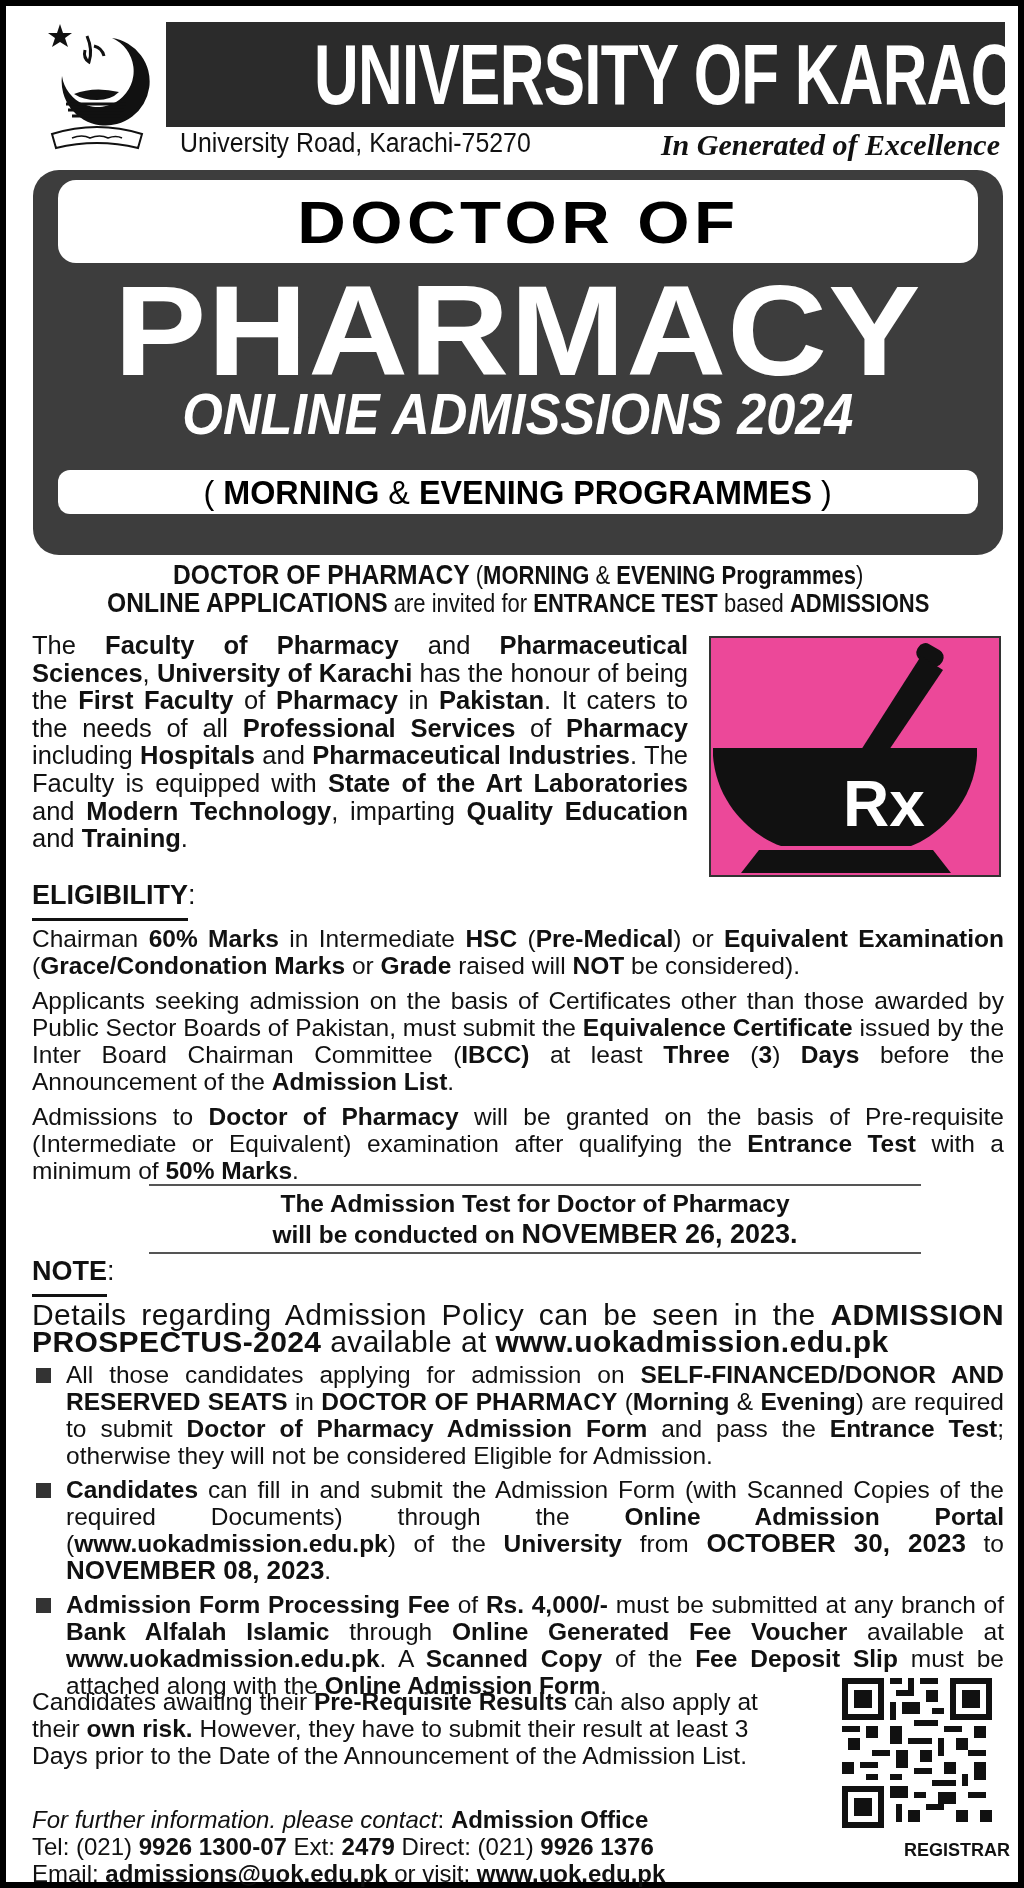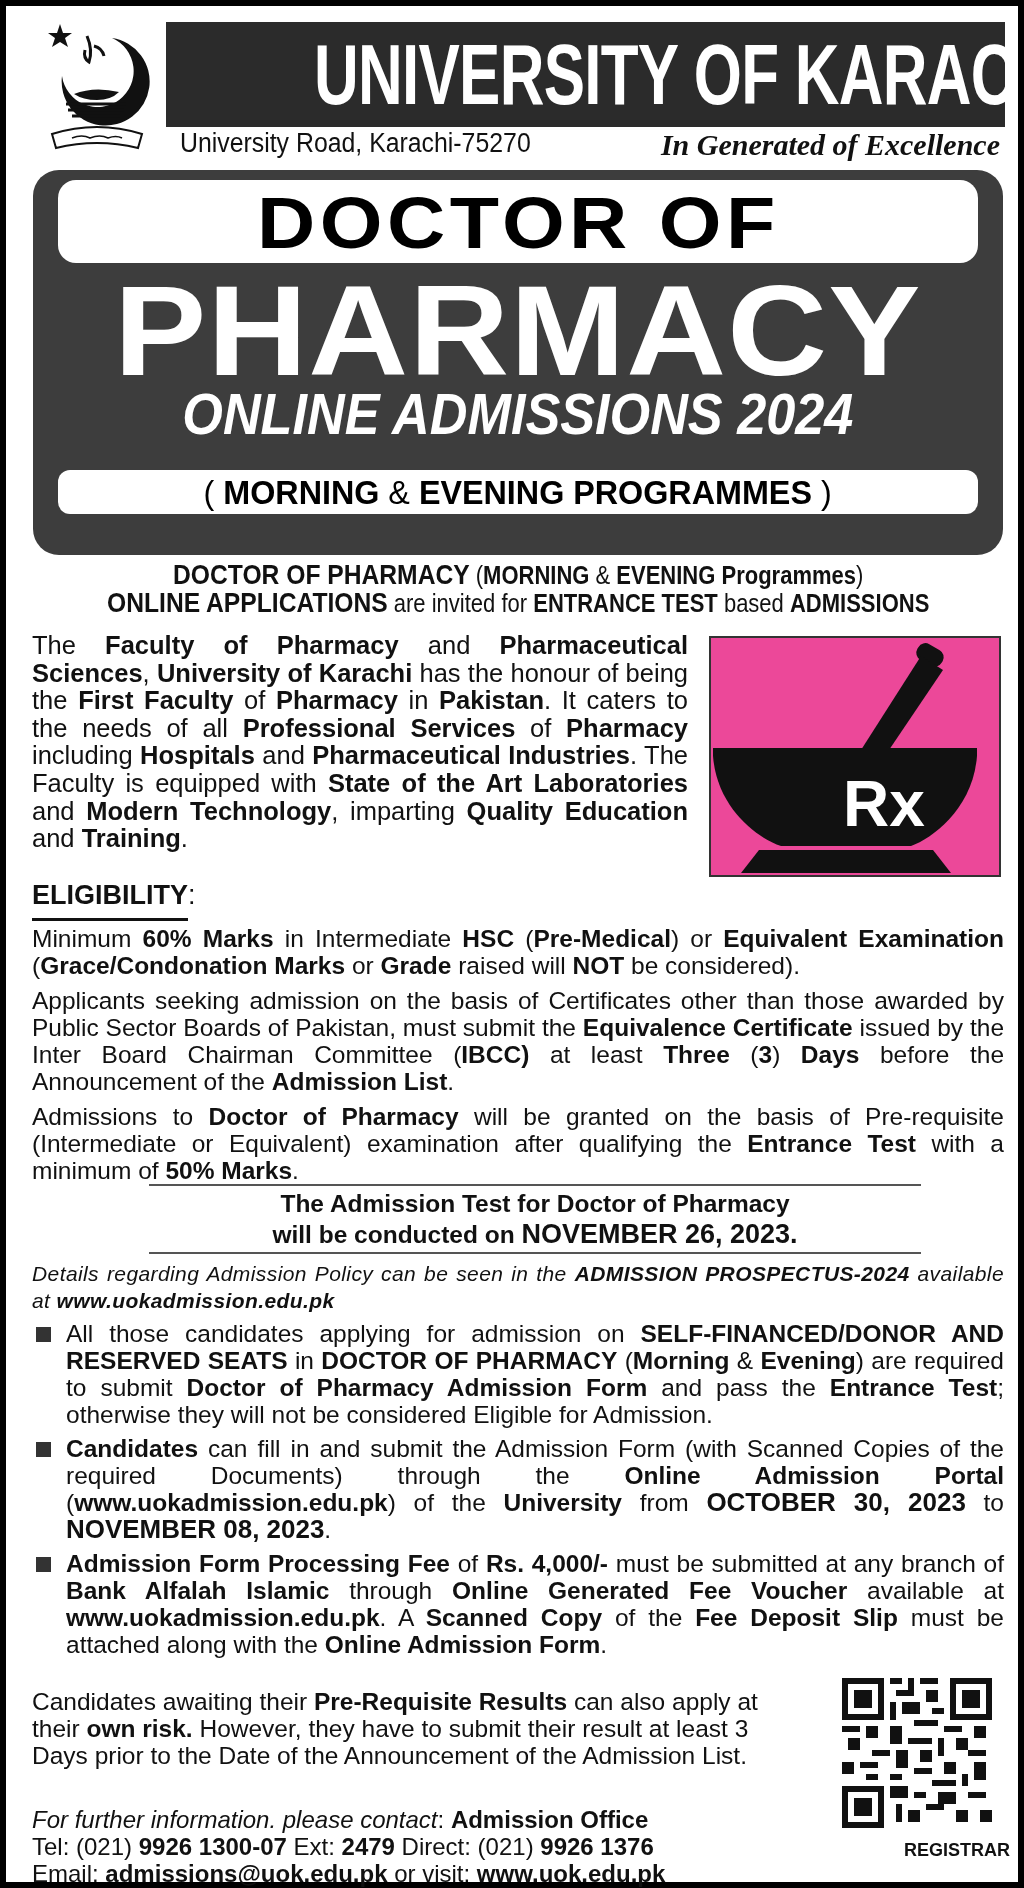--- a/index.html
+++ b/index.html
@@ -14,21 +14,21 @@
                letter-spacing: -1px; white-space: nowrap; overflow: hidden; }
   .title-bar span { display: inline-block; transform: scaleX(0.72); transform-origin: center; }
   .subline { position: absolute; left: 174px; top: 122px; width: 830px; height: 40px; white-space: nowrap; }
   .addr { font-size: 27px; color: #111; display: inline-block; transform: scaleX(0.92); transform-origin: left; }
   .motto { position: absolute; right: 10px; top: 0; font-family: "Liberation Serif", serif; font-style: italic;
            font-weight: bold; font-size: 30px; }
 
   
   .banner { position: absolute; left: 27px; top: 164px; width: 970px; height: 385px; background: #3d3d3d; border-radius: 26px; }
   .doctor-box { position: absolute; left: 25px; top: 10px; width: 920px; height: 83px; background: #fff; border-radius: 18px;
-                text-align: center; font-weight: 900; font-size: 72px; line-height: 86px; color: #000; letter-spacing: 4px; }
+                text-align: center; font-weight: 900; font-size: 60px; line-height: 86px; color: #000; letter-spacing: 4px; }
   .doctor-box span { display: inline-block; transform: scaleX(1.12); }
   .pharmacy { position: absolute; left: 0; top: 96px; width: 970px; text-align: center; color: #fff; font-weight: 900;
               font-size: 128px; line-height: 130px; letter-spacing: 1px; }
   .pharmacy span { display: inline-block; transform: scaleX(1.08); }
   .online { position: absolute; left: 0; top: 212px; width: 970px; text-align: center; color: #fff; font-weight: bold;
             font-style: italic; font-size: 58px; line-height: 64px; }
   .online span { display: inline-block; transform: scaleX(0.9); }
   .prog-box { position: absolute; left: 25px; top: 300px; width: 920px; height: 44px; background: #fff; border-radius: 12px;
               text-align: center; font-size: 34px; line-height: 44px; color: #000; white-space: nowrap; }
   .prog-box b { font-weight: 900; }
@@ -47,21 +47,21 @@
 
   .section-label { font-weight: 900; font-size: 27px; display: inline-block; border-bottom: 3px solid #111; padding-bottom: 8px; line-height: 30px; }
   .elig { position: absolute; left: 26px; top: 874px; width: 972px; }
   .elig p { text-align: justify; margin-top: 4px; font-size: 24.5px; line-height: 27px; }
 
   .test-box { position: absolute; left: 143px; top: 1178px; width: 772px; height: 70px; border-top: 2px solid #555; border-bottom: 2px solid #555;
               text-align: center; font-weight: 900; font-size: 24.5px; line-height: 31px; padding-top: 2px; }
   .test-box .big { font-size: 27px; }
 
   .note { position: absolute; left: 26px; top: 1250px; width: 972px; }
-  .note p { text-align: justify; font-size: 21px; line-height: 27px; font-style: italic; }
+  .note p { text-align: justify; font-size: 30px; line-height: 27px; }
   .bullets { margin-top: 6px; }
   .bullet { position: relative; padding-left: 34px; margin-bottom: 7px; text-align: justify; font-size: 24.5px; line-height: 27px; }
   .bullet .sq { position: absolute; left: 4px; top: 7px; width: 15px; height: 15px; background: #333; }
 
   .await { position: absolute; left: 26px; top: 1682px; width: 762px; font-size: 24.5px; line-height: 27px; }
   .contact { position: absolute; left: 26px; top: 1800px; width: 780px; font-size: 24px; line-height: 27px; }
   .contact i { font-style: italic; }
 
   .qr { position: absolute; left: 836px; top: 1672px; width: 150px; height: 150px; }
   .registrar { position: absolute; left: 818px; top: 1834px; width: 186px; text-align: right; font-weight: bold; font-size: 18px; }
@@ -128,31 +128,34 @@
       <path d="M2 110 H266 V118 C262 170 222 200 200 208 H70 C46 200 6 170 2 118 Z" fill="#111"></path>
       <polygon points="48,212 222,212 240,235 30,235" fill="#111"></polygon>
       <text x="132" y="188" font-family="Liberation Sans, sans-serif" font-weight="bold" font-size="64" fill="#fff">Rx</text>
     </svg>
   </div>
 
   <div class="elig">
     <div>
       <span class="section-label">ELIGIBILITY</span><span style="font-size:27px;">:</span>
     </div>
-    <p><span>Minimum </span><b>60% Marks</b><span> in Intermediate </span><b>HSC</b><span> (</span><b>Pre-Medical</b><span>) or </span><b>Equivalent Examination</b><span> (</span><b>Grace/Condonation Marks</b><span> or </span><b>Grade</b><span> raised will </span><b>NOT</b><span> be considered).</span></p>
+    <p><span>Chairman </span><b>60% Marks</b><span> in Intermediate </span><b>HSC</b><span> (</span><b>Pre-Medical</b><span>) or </span><b>Equivalent Examination</b><span> (</span><b>Grace/Condonation Marks</b><span> or </span><b>Grade</b><span> raised will </span><b>NOT</b><span> be considered).</span></p>
     <p style="margin-top:8px;"><span>Applicants seeking admission on the basis of Certificates other than those awarded by Public Sector Boards of Pakistan, must submit the </span><b>Equivalence Certificate</b><span> issued by the Inter Board Chairman Committee (</span><b>IBCC)</b><span> at least </span><b>Three</b><span> (</span><b>3</b><span>) </span><b>Days</b><span> before the Announcement of the </span><b>Admission List</b><span>.</span></p>
     <p style="margin-top:8px;"><span>Admissions to </span><b>Doctor of Pharmacy</b><span> will be granted on the basis of Pre-requisite (Intermediate or Equivalent) examination after qualifying the </span><b>Entrance Test</b><span> with a minimum of </span><b>50% Marks</b><span>.</span></p>
   </div>
 
   <div class="test-box">
     <div>The Admission Test for Doctor of Pharmacy</div>
     <div><span>will be conducted on </span><span class="big">NOVEMBER 26, 2023.</span></div>
   </div>
 
   <div class="note">
+    <div>
+      <span class="section-label">NOTE</span><span style="font-size:27px;">:</span>
+    </div>
     <p style="margin-top:4px; letter-spacing:0.4px;"><span>Details regarding Admission Policy can be seen in the </span><b>ADMISSION PROSPECTUS-2024</b><span> available at </span><b>www.uokadmission.edu.pk</b></p>
     <div class="bullets">
       <div class="bullet"><span class="sq"></span><span><span>All those candidates applying for admission on </span><b>SELF-FINANCED/DONOR AND RESERVED SEATS</b><span> in </span><b>DOCTOR OF PHARMACY</b><span> (</span><b>Morning</b><span> &amp; </span><b>Evening</b><span>) are required to submit </span><b>Doctor of Pharmacy Admission Form</b><span> and pass the </span><b>Entrance Test</b><span>; otherwise they will not be considered Eligible for Admission.</span></span></div>
       <div class="bullet"><span class="sq"></span><span><b>Candidates</b><span> can fill in and submit the Admission Form (with Scanned Copies of the required Documents) through the </span><b>Online Admission Portal</b><span> (</span><b>www.uokadmission.edu.pk</b><span>) of the </span><b>University</b><span> from </span><b style="font-weight: 900; font-size: 1.06em;">OCTOBER 30, 2023</b><span> to </span><b style="font-weight: 900; font-size: 1.06em;">NOVEMBER 08, 2023</b><span>.</span></span></div>
       <div class="bullet"><span class="sq"></span><span><b>Admission Form Processing Fee</b><span> of </span><b>Rs. 4,000/-</b><span> must be submitted at any branch of </span><b>Bank Alfalah Islamic</b><span> through </span><b>Online Generated Fee Voucher</b><span> available at </span><b>www.uokadmission.edu.pk</b><span>. A </span><b>Scanned Copy</b><span> of the </span><b>Fee Deposit Slip</b><span> must be attached along with the </span><b>Online Admission Form</b><span>.</span></span></div>
     </div>
   </div>
 
   <div class="await"><span>Candidates awaiting their </span><b>Pre-Requisite Results</b><span> can also apply at their </span><b>own risk.</b><span> However, they have to submit their result at least 3 Days prior to the Date of the Announcement of the Admission List.</span></div>
 

